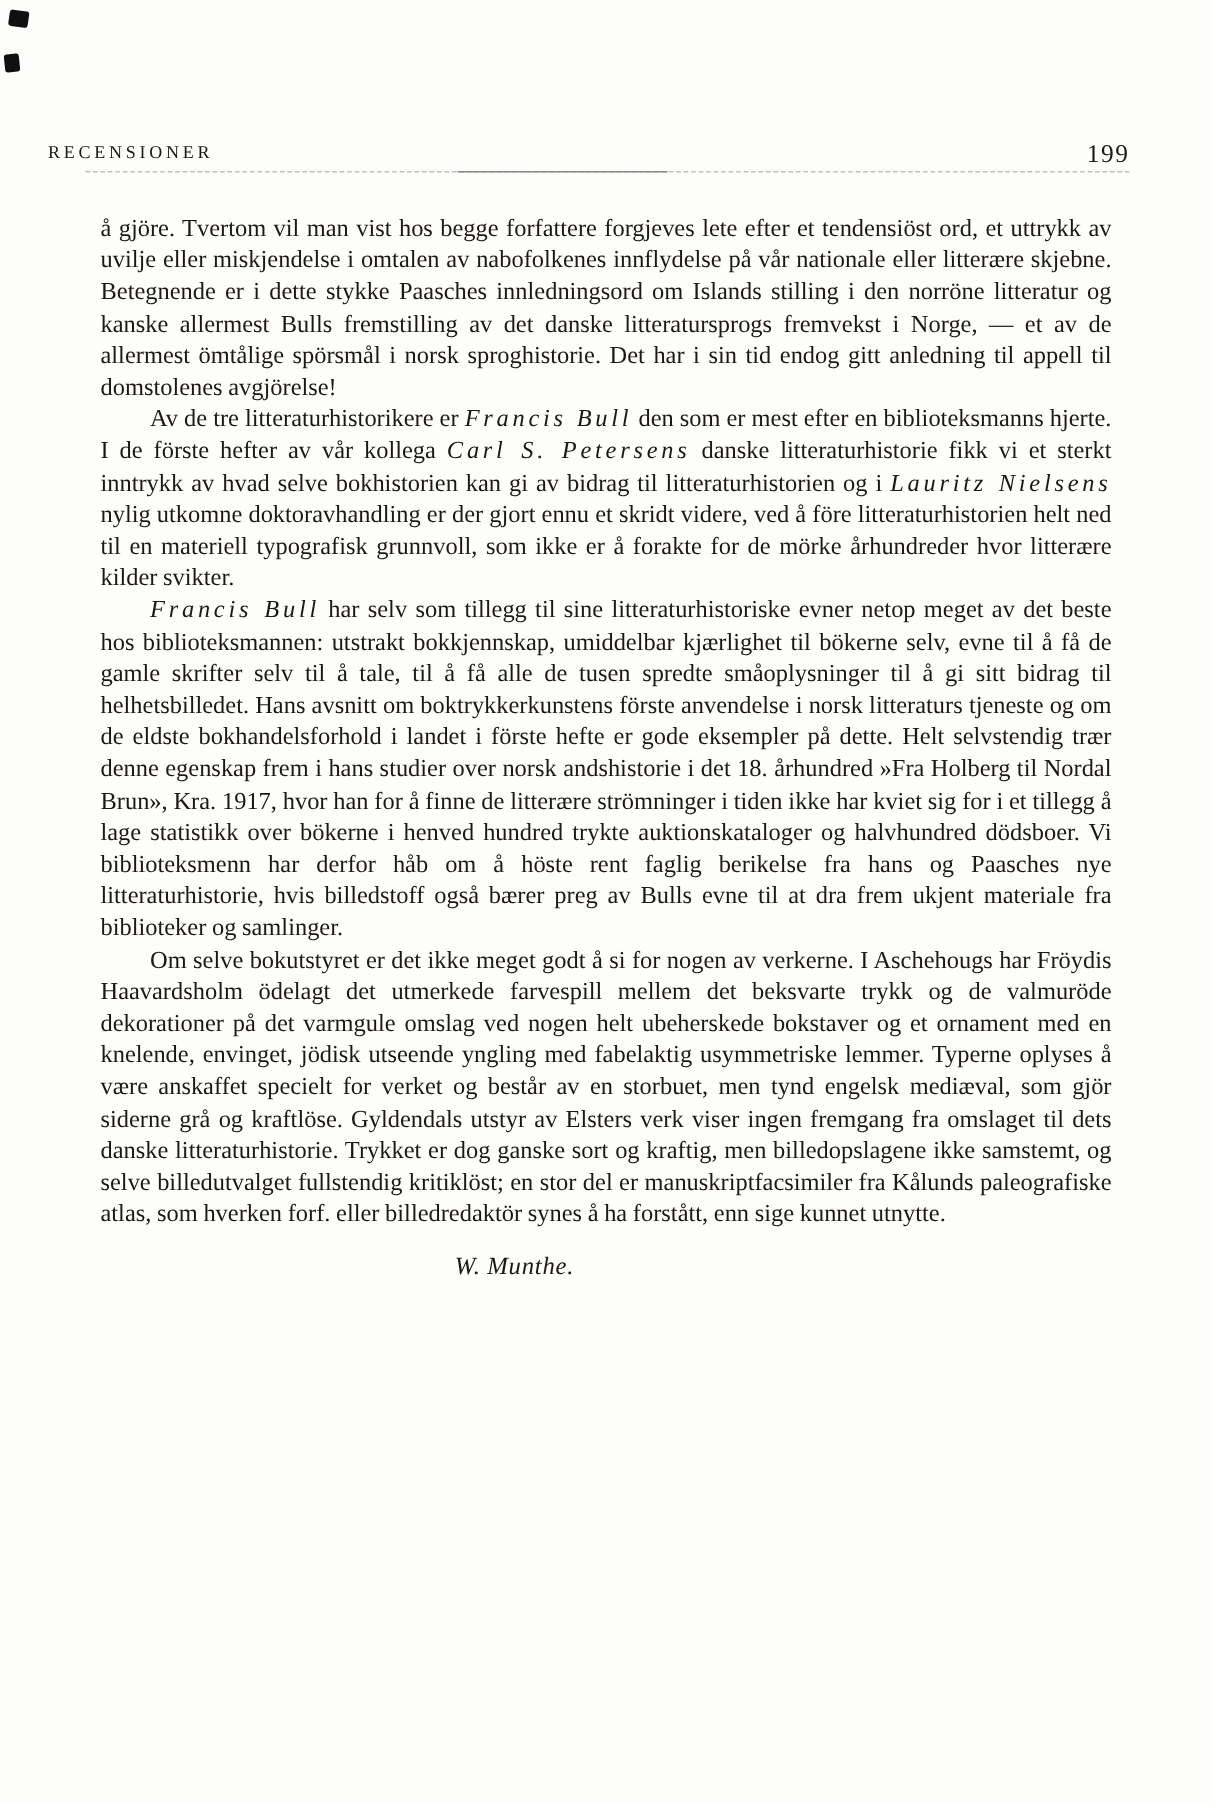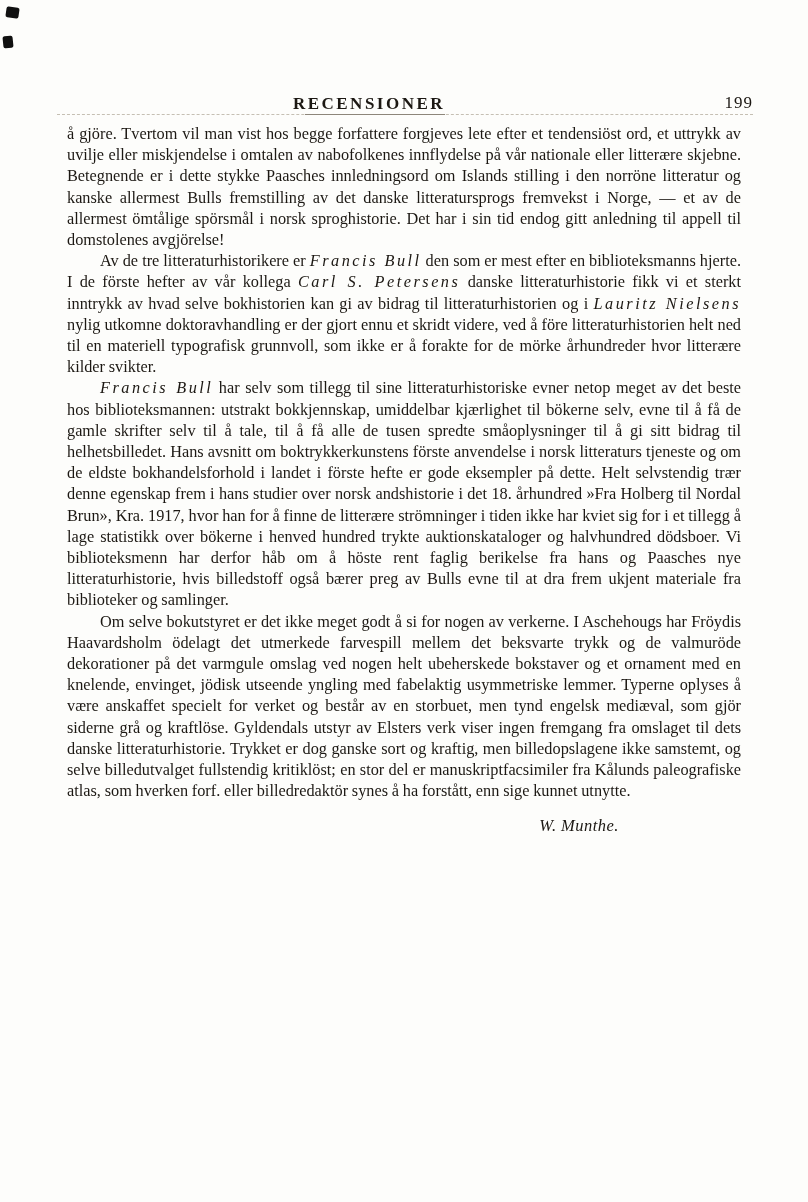--- a/index.html
+++ b/index.html
@@ -22,23 +22,23 @@
     left: 67px;
     top: 94px;
     width: 674px;
     height: 24px;
   }
   .header-title {
     position: absolute;
     left: -35px;
     right: 35px;
     top: 0;
-    text-align: center;
-    font-weight: bold;
-    font-size: 17px;
+    text-align: left;
+    font-weight: normal;
+    font-size: 12px;
     letter-spacing: 2.5px;
   }
   .page-number {
     position: absolute;
     right: -12px;
     top: -1px;
     font-weight: normal;
     font-size: 17px;
     letter-spacing: 1px;
   }
@@ -54,34 +54,34 @@
     position: absolute;
     left: 238px;
     width: 140px;
     top: 20px;
     border-top: 1px solid #8d867a;
   }
 
   .body-text {
     position: absolute;
     left: 67px;
-    top: 123px;
+    top: 141px;
     width: 674px;
     text-align: justify;
     font-size: 16.3px;
     line-height: 21.2px;
     word-spacing: -0.3px;
   }
   .para { margin: 0; }
   .para.indent { text-indent: 33px; }
   .spaced { letter-spacing: 2.5px; font-style: italic; }
 
   .signature {
     margin-top: 13px;
-    text-align: right;
+    text-align: center;
     padding-right: 122px;
     font-style: italic;
     font-size: 16.5px;
     letter-spacing: 0.5px;
   }
 </style>
 </head>
 <body>
 
 <div class="page">

